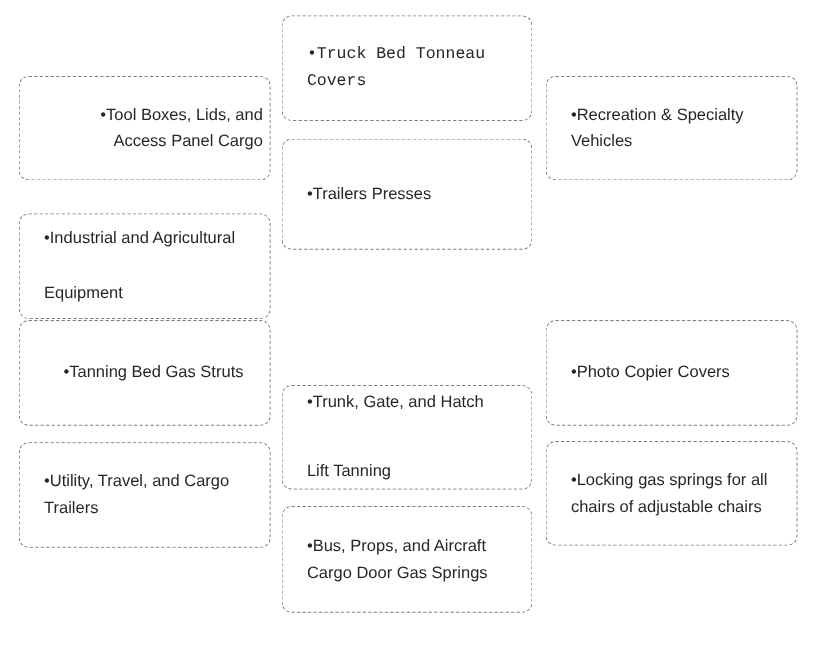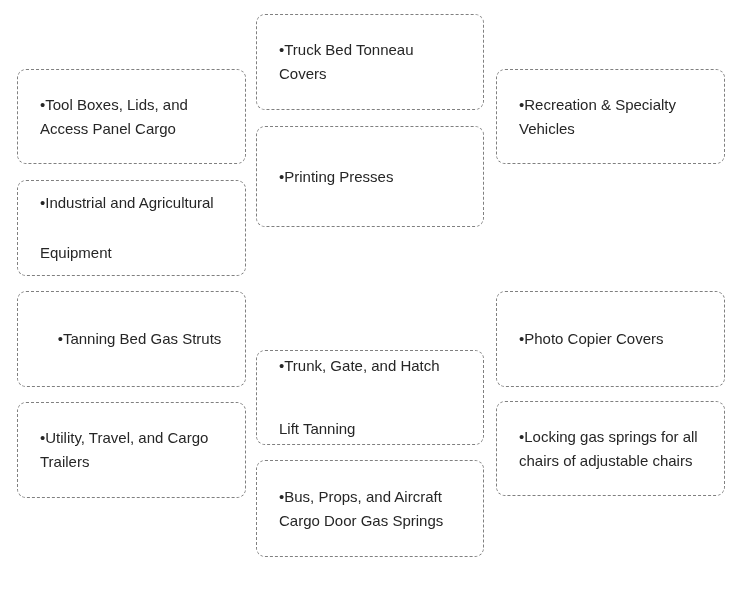--- a/index.html
+++ b/index.html
@@ -34,42 +34,42 @@
     line-height: 24px;
     color: var(--text-color);
     white-space: nowrap;
   }
 </style>
 </head>
 <body>
 
 <div class="canvas">
 
-  <div class="box" style="left:17px;top:69px;width:229px;height:95px;">
+  <div class="box" style="left:17px;top:69px;width:229px;height:95px;align-items:flex-end;">
     <div class="line">•Tool Boxes, Lids, and</div>
     <div class="line">Access Panel Cargo</div>
   </div>
-  <div class="box" style="left:17px;top:180px;width:229px;height:96px;gap:26px;">
+  <div class="box" style="left:17px;top:194px;width:229px;height:96px;gap:26px;">
     <div class="line">•Industrial and Agricultural</div>
     <div class="line">Equipment</div>
   </div>
   <div class="box" style="left:17px;top:291px;width:229px;height:96px;align-items:center;">
     <div class="line">•Tanning Bed Gas Struts</div>
   </div>
   <div class="box" style="left:17px;top:402px;width:229px;height:96px;">
     <div class="line">•Utility, Travel, and Cargo</div>
     <div class="line">Trailers</div>
   </div>
 
-  <div class="box" style="left:256px;top:14px;width:228px;height:96px;">
+  <div class="box" style="left:256px;top:14px;width:228px;height:96px;font-family:Liberation Mono, monospace;">
     <div class="line">•Truck Bed Tonneau</div>
     <div class="line">Covers</div>
   </div>
   <div class="box" style="left:256px;top:126px;width:228px;height:101px;">
-    <div class="line">•Printing Presses</div>
+    <div class="line">•Trailers Presses</div>
   </div>
   <div class="box" style="left:256px;top:350px;width:228px;height:95px;gap:39px;">
     <div class="line">•Trunk, Gate, and Hatch</div>
     <div class="line">Lift Tanning</div>
   </div>
   <div class="box" style="left:256px;top:460px;width:228px;height:97px;">
     <div class="line">•Bus, Props, and Aircraft</div>
     <div class="line">Cargo Door Gas Springs</div>
   </div>
 

